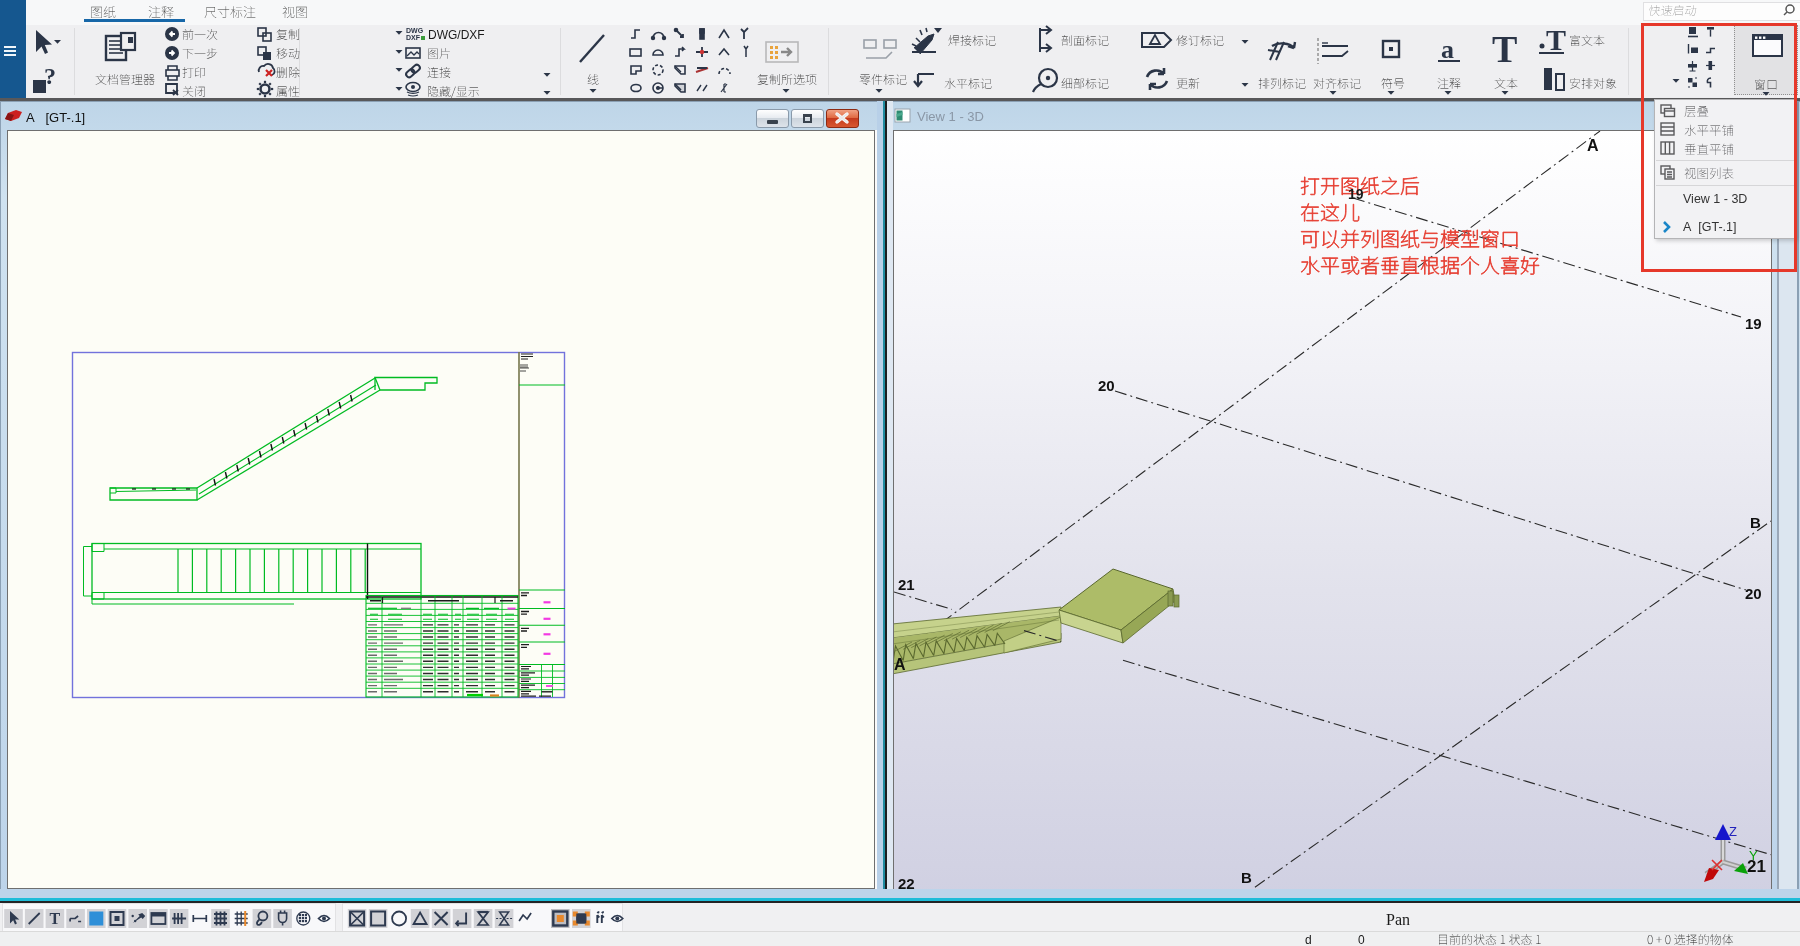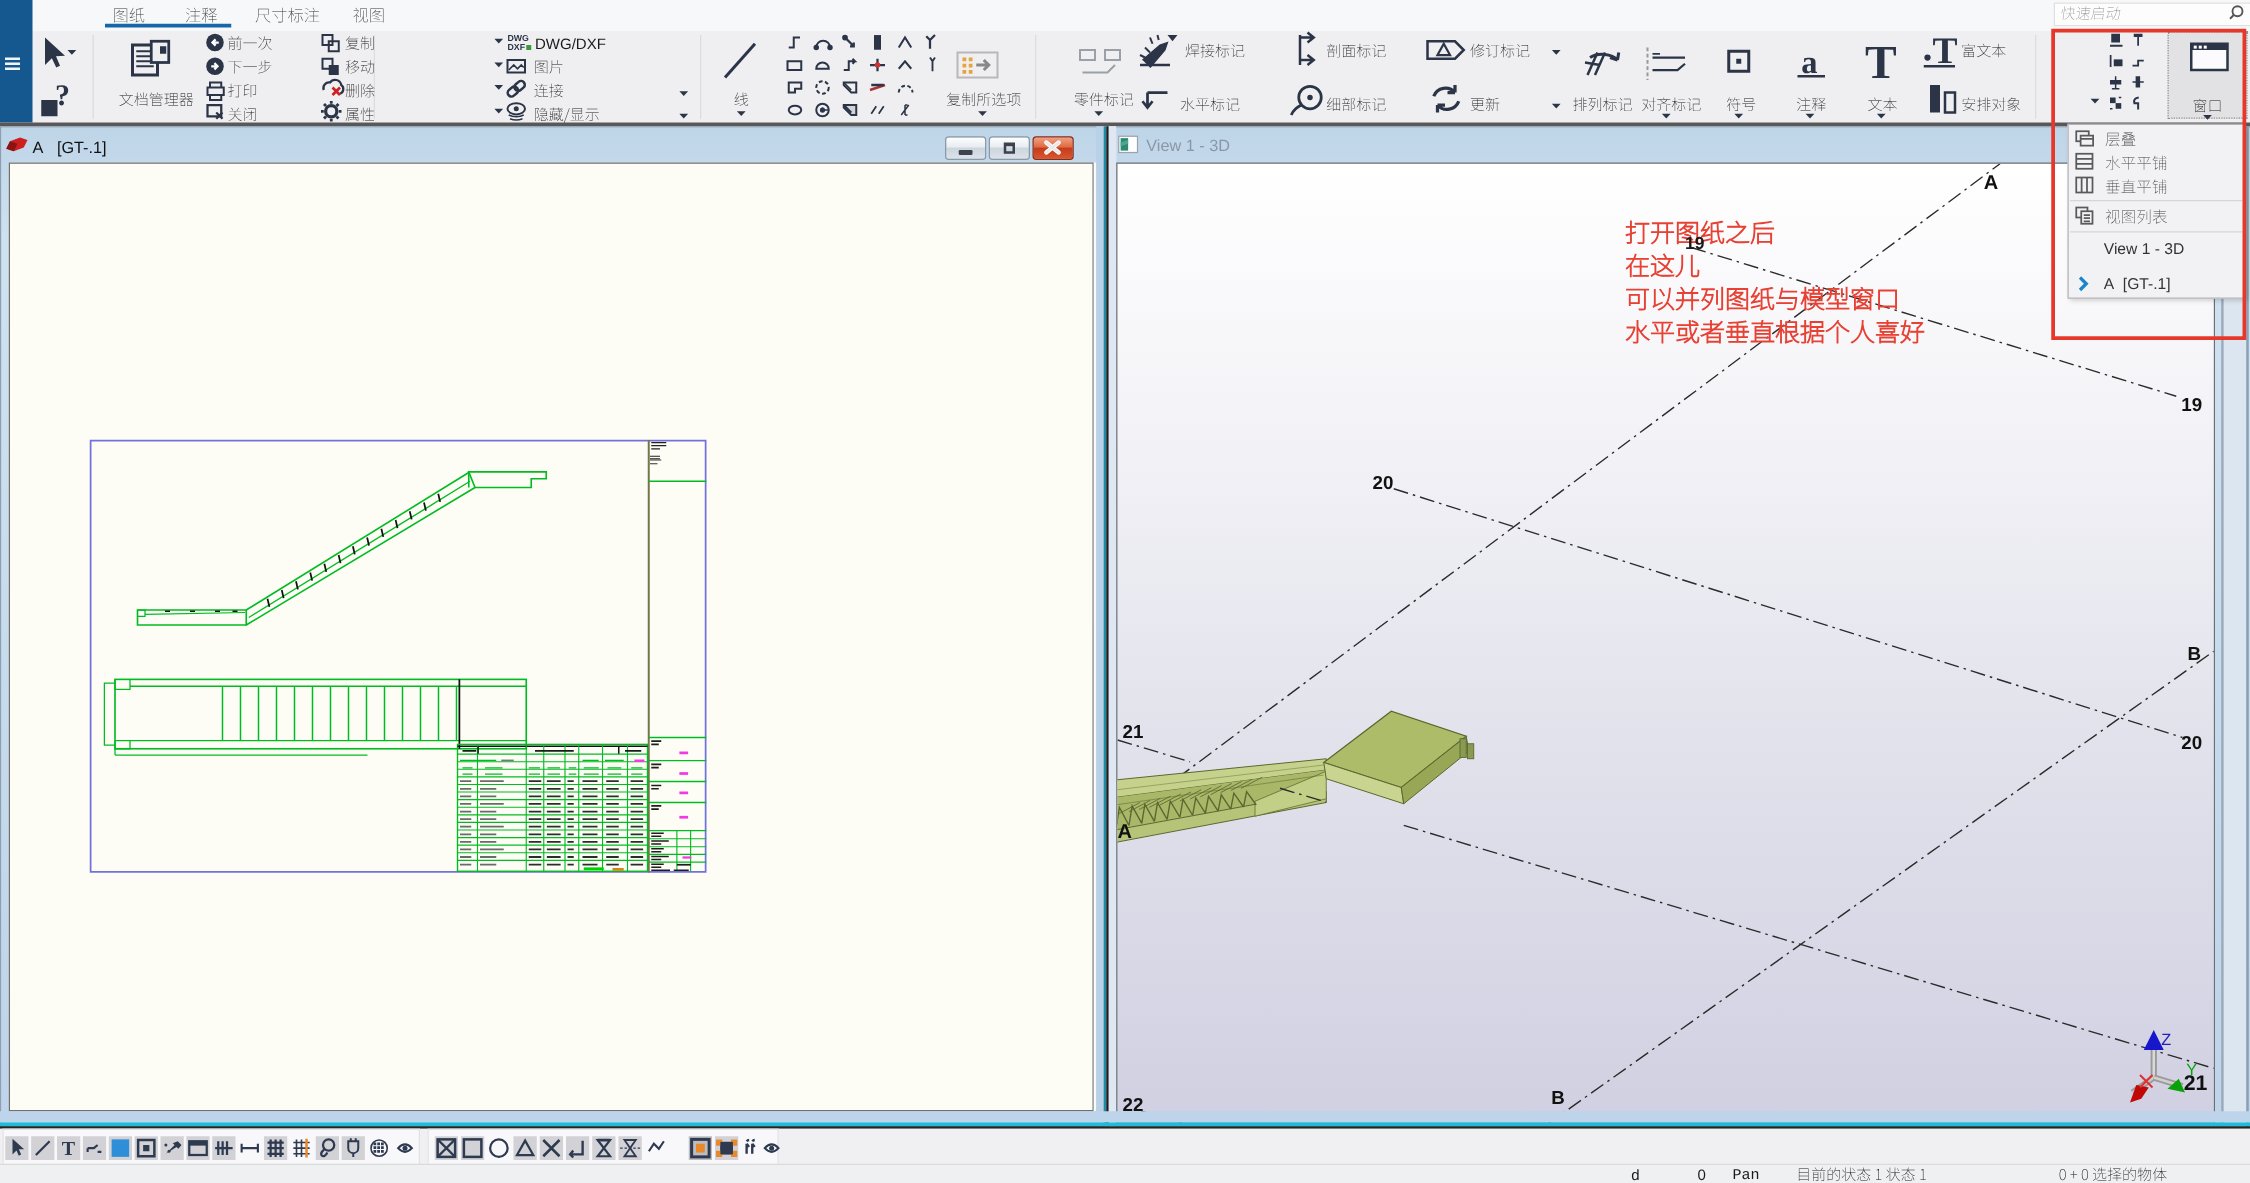--- a/index.html
+++ b/index.html
@@ -367,21 +367,21 @@
       <path d="M572.8 17.5 h5 v5 h-5 z" fill="#e8892d"></path>
       <path d="M584.8 17.5 h5 v5 h-5 z" fill="#e8892d"></path>
       <rect x="576.3" y="10.5" width="10" height="10" fill="#2e3a50"></rect>
       <path d="M597.3 12 v8 m4.5 -8 v8 m-4.5 -8 l2 2.5 m2.5 -2.5 l2 2.5 m-6.5 -4.5 a3 3 0 0 1 2 -1 m2.5 1 a3 3 0 0 1 2 -1" stroke="#2e3a50" stroke-width="1.9" fill="none"></path>
       <path d="M611.8 15.5 q5.5 -6 11 0 q-5.5 6 -11 0 z" fill="none" stroke="#2e3a50" stroke-width="1.7"></path>
       <circle cx="617.3" cy="15.5" r="2" fill="#2e3a50"></circle>
     </svg>
     <div style="position:absolute;left:0;top:931px;width:1800px;height:15px;background:#eff0f1;border-top:1px solid #dadada"></div>
     <div style="position:absolute;left:1305px;top:933px;font-size:12px;color:#1a1a1a;font-family:'Liberation Sans',sans-serif">d</div>
     <div style="position:absolute;left:1358px;top:933px;font-size:12px;color:#1a1a1a;font-family:'Liberation Sans',sans-serif">0</div>
-    <div style="position:absolute;left:1386px;top:933px;font-size:12px;color:#1a1a1a;font-family:Liberation Mono, monospace">Pan</div>
+    <div style="position:absolute;left:1386px;top:911px;font-size:16px;color:#1a1a1a;font-family:Liberation Serif, serif">Pan</div>
 <svg style="position:absolute;left:0;top:0" width="1800" height="101" viewBox="0 0 1800 101">
       <path d="M36 30 L36 52 L41.5 46.5 L45 54 L48 52.5 L44.8 45 L52 44.5 Z" fill="#2b3547"></path>
       <path d="M54.0 40 h7 l-3.5 3.8500000000000005 z" fill="#2b3547"></path>
       <rect x="33" y="80" width="13" height="13" fill="#2b3547"></rect>
       <text x="44" y="84" font-size="24" font-weight="bold" fill="#2b3547" font-family="Liberation Serif">?</text>
       <rect x="106" y="36" width="20" height="24" fill="none" stroke="#2b3547" stroke-width="2.4"></rect>
       <line x1="109" y1="41" x2="123" y2="41" stroke="#2b3547" stroke-width="1.6"></line>
       <line x1="109" y1="45" x2="123" y2="45" stroke="#2b3547" stroke-width="1.6"></line>
       <line x1="109" y1="49" x2="123" y2="49" stroke="#2b3547" stroke-width="1.6"></line>
       <line x1="109" y1="53" x2="123" y2="53" stroke="#2b3547" stroke-width="1.6"></line>

